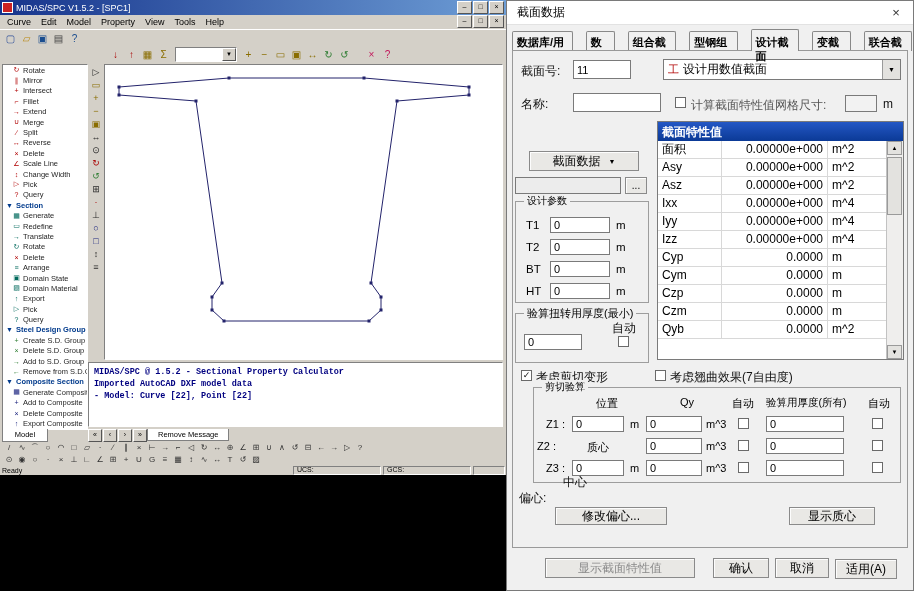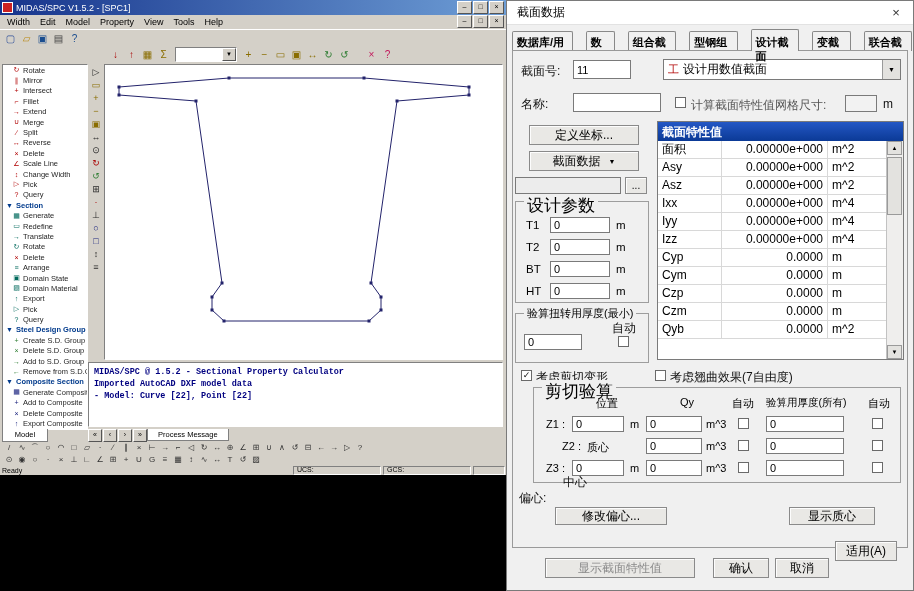--- a/index.html
+++ b/index.html
@@ -72,21 +72,21 @@
   #tabpage{position:absolute;left:5px;top:49px;width:396px;height:498px;border:1px solid #999;background:#f0f0f0;box-sizing:border-box;}
   .lbl{position:absolute;font-size:12px;color:#111;white-space:nowrap;}
   .lbl-s{position:absolute;font-size:12px;color:#111;white-space:nowrap;}
   .field{position:absolute;background:#fff;border:1px solid #7a7a7a;font-size:11px;padding:1px 3px;box-sizing:border-box;
          font-family:"Liberation Sans",sans-serif;}
   .dbtn{position:absolute;background:#e9e8e5;border:1px solid #8a8a8a;box-shadow:inset 1px 1px 0 #fdfdfd;
         font-size:12px;text-align:center;box-sizing:border-box;display:flex;align-items:center;justify-content:center;}
   .cb{position:absolute;width:11px;height:11px;background:#fff;border:1px solid #6a6a6a;box-sizing:border-box;
       font-size:9px;line-height:9px;text-align:center;color:#111;}
   .gbox{position:absolute;border:1px solid #9d9d9d;box-sizing:border-box;}
-  .gtitle{position:absolute;top:-8px;left:8px;background:#f0f0f0;padding:0 3px;font-size:17px;white-space:nowrap;}
+  .gtitle{position:absolute;top:-8px;left:8px;background:#f0f0f0;padding:0 3px;font-size:10px;white-space:nowrap;}
   
   #ptable{position:absolute;left:150px;top:120px;width:247px;height:239px;background:#fff;border:1px solid #7a7a7a;box-sizing:border-box;}
   .sel-head{height:19px;background:linear-gradient(#2457c5,#0b3a96);color:#fff;font-weight:bold;font-size:12px;
             padding:2px 4px;box-sizing:border-box;}
   .sub-head{width:229px;height:18px;font-weight:bold;text-align:center;font-size:12px;line-height:17px;
             border-bottom:1px solid #cfcfcf;box-sizing:border-box;}
   .trow{display:flex;width:229px;height:18px;border-bottom:1px solid #d8d8d8;font-size:12px;line-height:17px;box-sizing:border-box;}
   .tc-name{width:64px;padding-left:4px;border-right:1px solid #d8d8d8;box-sizing:border-box;}
   .tc-val{width:106px;text-align:right;padding-right:4px;border-right:1px solid #d8d8d8;box-sizing:border-box;}
   .tc-unit{flex:1;padding-left:4px;}
@@ -109,21 +109,21 @@
       <span class="win-ico"></span>
       <span>MIDAS/SPC V1.5.2 - [SPC1]</span>
       <span class="wbtns" id="winbtns">
           <span class="wbtn">–</span>
           <span class="wbtn">□</span>
           <span class="wbtn">×</span>
         </span>
     </div>
     <div class="menubar">
       <span id="menu-items" style="display:flex;">
-          <span class="menu-item">Width</span>
+          <span class="menu-item">Curve</span>
           <span class="menu-item">Edit</span>
           <span class="menu-item">Model</span>
           <span class="menu-item">Property</span>
           <span class="menu-item">View</span>
           <span class="menu-item">Tools</span>
           <span class="menu-item">Help</span>
         </span>
       <span class="wbtns" id="mdibtns" style="margin-left:auto;">
           <span class="wbtn">–</span>
           <span class="wbtn">□</span>
@@ -355,21 +355,21 @@
         <div>- Model: Curve [22], Point [22]</div>
       </div>
 
     <div id="procrow">
       <span id="vcrbtns" style="display:flex;gap:1px;">
           <span class="vcr">«</span>
           <span class="vcr">‹</span>
           <span class="vcr">›</span>
           <span class="vcr">»</span>
         </span>
-      <span id="proc-tab">Process Message</span>
+      <span id="proc-tab">Remove Message</span>
     </div>
 
     <div class="tbar" id="btb1">
         <div class="bbtn">/</div>
         <div class="bbtn">∿</div>
         <div class="bbtn">⌒</div>
         <div class="bbtn">○</div>
         <div class="bbtn">◠</div>
         <div class="bbtn">□</div>
         <div class="bbtn">▱</div>
@@ -451,21 +451,20 @@
       <span style="margin-left:auto;width:17px;height:19px;background:#e3e2df;border-left:1px solid #9a9a9a;font-size:7px;line-height:19px;text-align:center;">▼</span>
     </div>
 
     <span class="lbl" style="left:14px;top:95px;">名称:</span>
     <input class="field" style="left: 66px; top: 92px; width: 88px; height: 19px;" value="">
     <span class="cb" style="left:168px;top:96px;"></span>
     <span class="lbl-s" style="left:184px;top:96px;color:#555;">计算截面特性值网格尺寸:</span>
     <input class="field" style="left: 338px; top: 94px; width: 32px; height: 17px; background: rgb(242, 242, 242);" value="">
     <span class="lbl-s" style="left:376px;top:96px;">m</span>
 
-    <div class="dbtn" style="left:22px;top:124px;width:110px;height:20px;">定义坐标...</div>
     <div class="dbtn" style="left:22px;top:150px;width:110px;height:20px;">
       <span>截面数据</span>
       <span style="font-size:7px;margin-left:8px;">▼</span>
     </div>
     <input class="field" style="left: 8px; top: 176px; width: 106px; height: 17px; background: rgb(236, 236, 236);">
     <div class="dbtn" style="left:118px;top:176px;width:22px;height:17px;font-size:10px;">...</div>
 
     <div class="gbox" style="left:8px;top:200px;width:134px;height:102px;">
       <span class="gtitle">设计参数</span>
       <div id="param-rows" style="position:absolute;left:0;top:12px;width:100%;">
@@ -582,21 +581,21 @@
             <span class="srow-lbl" style="left: 12px; top: 2px;">Z1 :</span>
             <input class="field" value="0" style="left: 38px; top: 0px; width: 52px; height: 16px;">
             <span class="srow-lbl" style="left: 96px; top: 2px;">m</span>
             <input class="field" value="0" style="left: 112px; top: 0px; width: 56px; height: 16px;">
             <span class="srow-lbl" style="left: 172px; top: 2px;">m^3</span>
             <span class="cb" style="left: 204px; top: 2px;"></span>
             <input class="field" value="0" style="left: 232px; top: 0px; width: 78px; height: 16px;">
             <span class="cb" style="left: 338px; top: 2px;"></span>
           </div>
           <div style="position: absolute; left: 0px; top: 50px; width: 100%; height: 18px;">
-            <span class="srow-lbl" style="left: 28px; top: 2px;">Z2 :</span>
+            <span class="srow-lbl" style="left: 3px; top: 2px;">Z2 :</span>
             <span class="srow-lbl" style="left: 38px; top: 2px; width: 52px; text-align: center;">质心</span>
             <input class="field" value="0" style="left: 112px; top: 0px; width: 56px; height: 16px;">
             <span class="srow-lbl" style="left: 172px; top: 2px;">m^3</span>
             <span class="cb" style="left: 204px; top: 2px;"></span>
             <input class="field" value="0" style="left: 232px; top: 0px; width: 78px; height: 16px;">
             <span class="cb" style="left: 338px; top: 2px;"></span>
           </div>
           <div style="position: absolute; left: 0px; top: 72px; width: 100%; height: 18px;">
             <span class="srow-lbl" style="left: 12px; top: 2px;">Z3 :</span>
             <input class="field" value="0" style="left: 38px; top: 0px; width: 52px; height: 16px;">
@@ -611,15 +610,15 @@
     </div>
 
     <span class="lbl" style="left:12px;top:489px;">偏心:</span>
     <span class="lbl" style="left:56px;top:473px;">中心</span>
     <div class="dbtn" style="left:48px;top:506px;width:112px;height:18px;">修改偏心...</div>
     <div class="dbtn" style="left:282px;top:506px;width:86px;height:18px;">显示质心</div>
 
     <div class="dbtn disabled" style="left:38px;top:557px;width:150px;height:20px;">显示截面特性值</div>
     <div class="dbtn" style="left:206px;top:557px;width:56px;height:20px;">确认</div>
     <div class="dbtn" style="left:268px;top:557px;width:54px;height:20px;">取消</div>
-    <div class="dbtn" style="left:328px;top:540px;width:62px;height:20px;">适用(A)</div>
+    <div class="dbtn" style="left:328px;top:558px;width:62px;height:20px;">适用(A)</div>
   </div>
 </div>
 
 </body></html>

